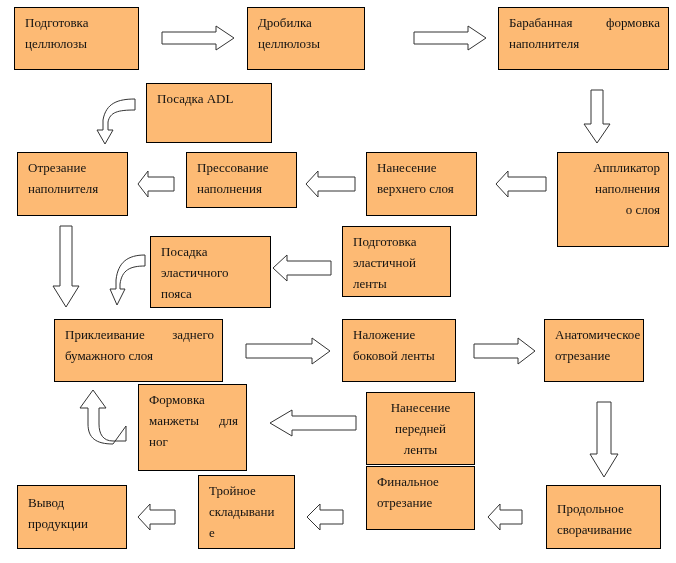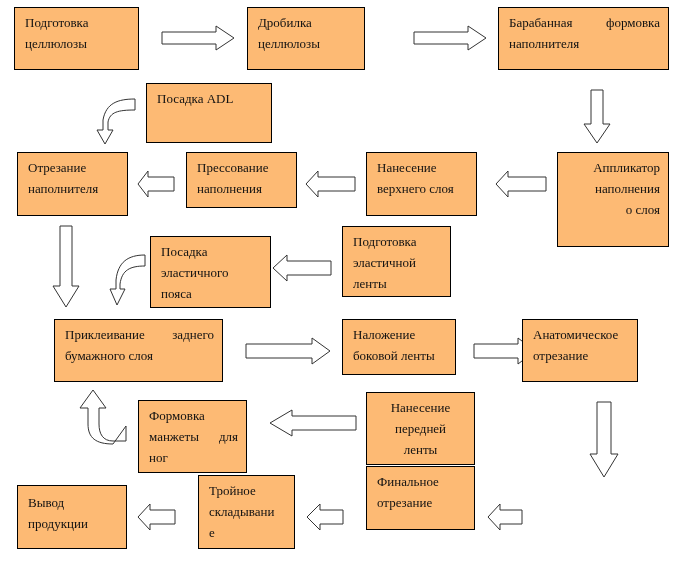--- a/index.html
+++ b/index.html
@@ -95,37 +95,41 @@
   </div>
   <div class="box" style="left:342px;top:226px;width:109px;height:71px;">
     <span class="t">Подготовка</span>
     <span class="t">эластичной</span>
     <span class="t">ленты</span>
   </div>
   <div class="box justify" style="left:54px;top:319px;width:169px;height:63px;">
     <span class="t">Приклеивание заднего</span>
     <span class="t" style="text-align-last:left;">бумажного слоя</span>
   </div>
-  <div class="box" style="left:342px;top:319px;width:114px;height:56px;">
+  <div class="box" style="left:342px;top:319px;width:114px;height:63px;">
     <span class="t">Наложение</span>
     <span class="t">боковой ленты</span>
   </div>
-  <div class="box" style="left:522px;top:319px;width:116px;height:63px;">
+  <div class="box" style="left:544px;top:319px;width:100px;height:63px;">
     <span class="t">Анатомическое</span>
     <span class="t">отрезание</span>
   </div>
-  <div class="box justify" style="left:138px;top:400px;width:109px;height:73px;">
+  <div class="box justify" style="left:138px;top:384px;width:109px;height:87px;">
     <span class="t" style="text-align-last:left;">Формовка</span>
     <span class="t">манжеты для</span>
     <span class="t" style="text-align-last:left;">ног</span>
   </div>
   <div class="box center" style="left:366px;top:392px;width:109px;height:73px;padding-left:4px;padding-right:4px;">
     <span class="t">Нанесение</span>
     <span class="t">передней</span>
     <span class="t">ленты</span>
+  </div>
+  <div class="box" style="left:546px;top:485px;width:115px;height:64px;padding-top:12px;">
+    <span class="t">Продольное</span>
+    <span class="t">сворачивание</span>
   </div>
   <div class="box" style="left:366px;top:466px;width:109px;height:64px;">
     <span class="t">Финальное</span>
     <span class="t">отрезание</span>
   </div>
   <div class="box" style="left:198px;top:475px;width:97px;height:74px;">
     <span class="t">Тройное</span>
     <span class="t">складывани</span>
     <span class="t">е</span>
   </div>

